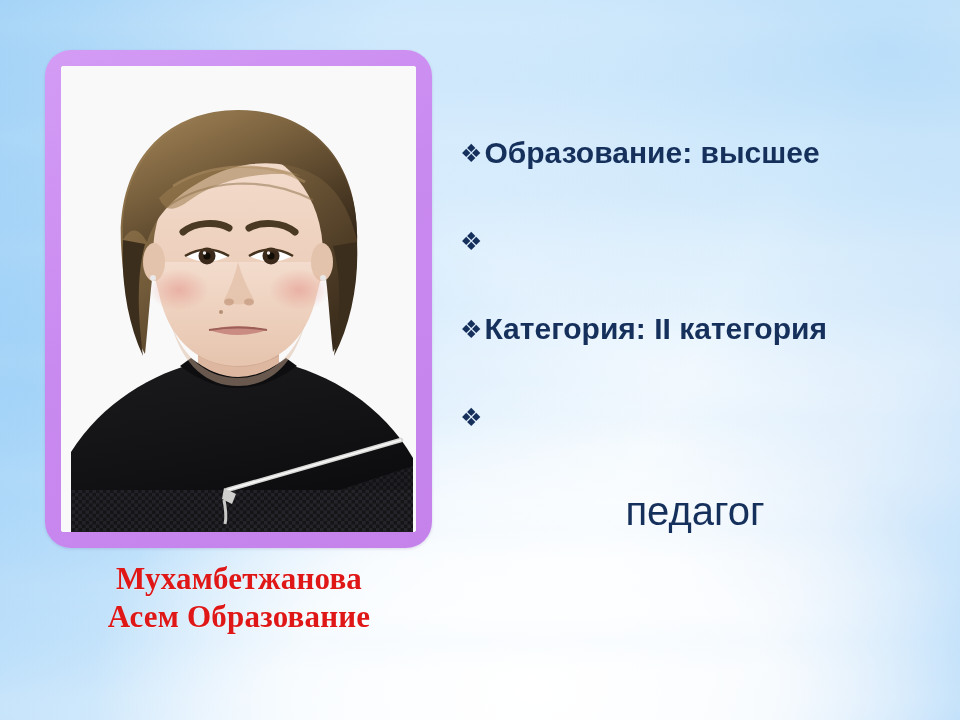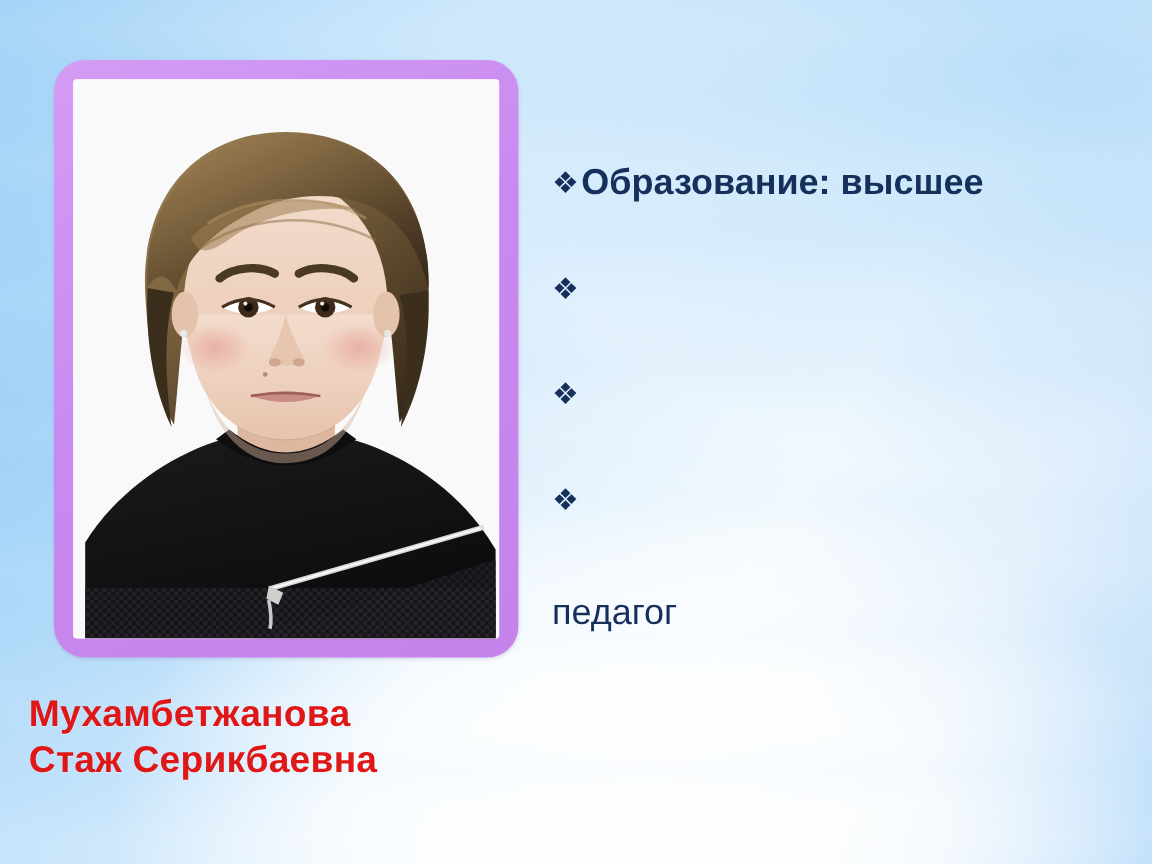--- a/index.html
+++ b/index.html
@@ -61,29 +61,30 @@
   .portrait {
     position: absolute;
     inset: 0;
     display: block;
   }
 
   
   .name-caption {
     position: absolute;
     left: 24px;
-    top: 576px;
+    top: 560px;
     width: 430px;
-    text-align: left;
+    text-align: center;
     color: #e01717;
     font-weight: bold;
     font-size: 31px;
     line-height: 38px;
     letter-spacing: 0.2px;
     text-shadow: 0 1px 0 rgba(255,255,255,0.35);
+    font-family: Liberation Serif, serif;
   }
   .name-caption .line { display: block; white-space: nowrap; }
 
   
   .bullets {
     position: absolute;
     left: 460px;
     top: 134px;
     width: 470px;
   }
@@ -103,22 +104,23 @@
     margin-right: 2px;
     color: #16305c;
     flex: 0 0 auto;
   }
   .bullet-text { flex: 0 1 auto; font-weight: bold; }
   .continuation {
     position: absolute;
     left: 460px;
     top: 492px;
     width: 470px;
+    text-align: center;
     color: #16305c;
-    font-size: 30px;
+    font-size: 40px;
     line-height: 38px;
   }
 </style>
 </head>
 <body>
 
 <div id="slide">
 
   <div class="band-overlay"></div>
 
@@ -231,36 +233,37 @@
                    C 232 300 208 320 177 320 C 146 320 122 300 110 258 Z" fill="#d8b39a" opacity="0.45"></path>
 
           <rect x="0" y="0" width="355" height="466" fill="none"></rect>
         </g>
       </svg>
     </div>
   </div>
 
   <div class="name-caption">
     <span class="line">Мухамбетжанова</span>
-    <span class="line">Стаж Серикбаевна</span>
+    <span class="line">Асем Образование</span>
   </div>
 
   <div class="bullets">
 
     <div class="bullet-row">
       <span class="bullet-mark">❖</span>
       <span class="bullet-text">Образование: высшее</span>
     </div>
 
     <div class="bullet-row">
       <span class="bullet-mark">❖</span>
     </div>
 
     <div class="bullet-row">
       <span class="bullet-mark">❖</span>
+      <span class="bullet-text">Категория: II категория</span>
     </div>
 
     <div class="bullet-row">
       <span class="bullet-mark">❖</span>
     </div>
 
   </div>
 
   <div class="continuation">педагог</div>
 

